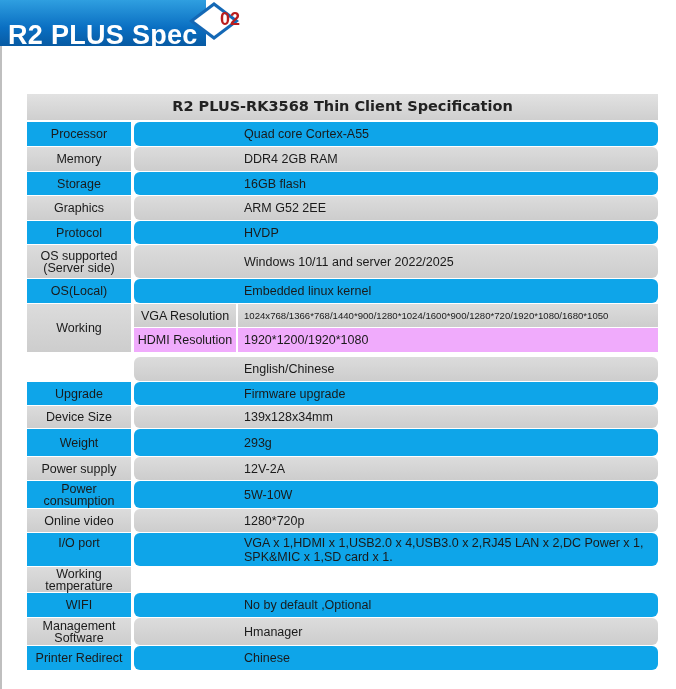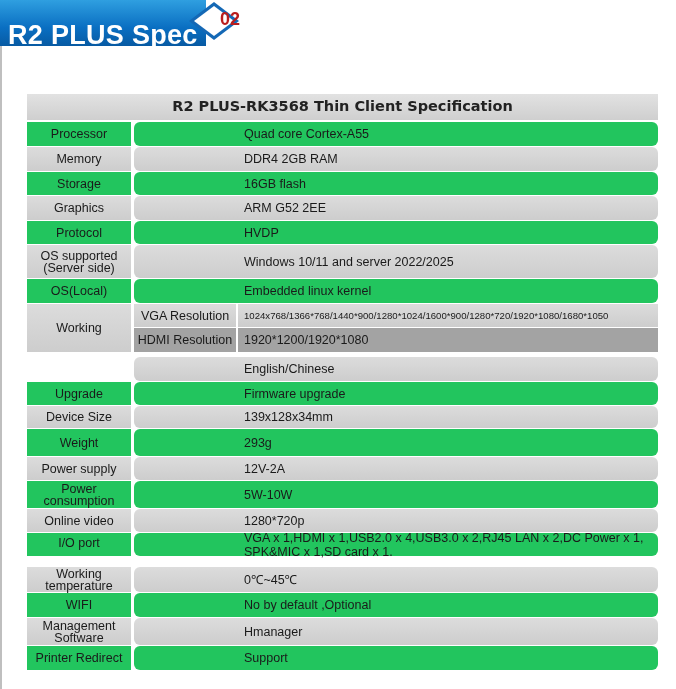--- a/index.html
+++ b/index.html
@@ -25,24 +25,24 @@
 
   .row { position: absolute; left: 0; width: 631px; }
   .cell-label, .cell-value, .cell-sub, .cell-subval { position: absolute; top: 0; bottom: 0; display: flex; align-items: center; }
   .cell-label { left: 0; width: 104px; justify-content: center; text-align: center; font-size: 12.5px; line-height: 12px; }
   .cell-value { left: 107px; right: 0; padding-left: 110px; box-sizing: border-box; font-size: 12.5px; line-height: 14px; border-radius: 6px; }
   .cell-sub { left: 107px; width: 102px; justify-content: center; font-size: 12.5px; }
   .cell-subval { left: 211px; right: 0; padding-left: 6px; box-sizing: border-box; font-size: 12.5px; }
   .cell-subval.small { font-size: 9.6px; }
 
   .dark .cell-label, .dark .cell-value { background: linear-gradient(#dcdcdc, #cdcdcd); }
-  .light .cell-label, .light .cell-value { background: #22c55e; }
+  .light .cell-label, .light .cell-value { background: #0ea5e9; }
   .cell-label.dk { background: linear-gradient(#dcdcdc, #cdcdcd); }
   .cell-sub.dk, .cell-subval.dk { background: linear-gradient(#dcdcdc, #cdcdcd); }
-  .cell-sub.lt, .cell-subval.lt { background: #a3a3a3; }
+  .cell-sub.lt, .cell-subval.lt { background: #f0abfc; }
 </style>
 </head>
 <body>
 
 <div class="left-edge"></div>
 
 <div class="banner">
   <div class="banner-title">R2 PLUS  Spec</div>
 </div>
 <div class="badge">
@@ -115,33 +115,32 @@
     <div class="cell-value">12V-2A</div>
   </div>
   <div class="row light" style="top:387px;height:27px">
     <div class="cell-label">Power consumption</div>
     <div class="cell-value">5W-10W</div>
   </div>
   <div class="row dark" style="top:415px;height:23px">
     <div class="cell-label">Online video</div>
     <div class="cell-value">1280*720p</div>
   </div>
-  <div class="row light" style="top:439px;height:23px">
+  <div class="row light" style="top:439px;height:33px">
     <div class="cell-label" style="align-items:flex-start;padding-top:4px;box-sizing:border-box">I/O port</div>
     <div class="cell-value" style="padding-right:4px">VGA x 1,HDMI x 1,USB2.0 x 4,USB3.0 x 2,RJ45 LAN x 2,DC Power x 1, SPK&amp;MIC x 1,SD card x 1.</div>
   </div>
   <div class="row dark" style="top:473px;height:25px">
     <div class="cell-label">Working temperature</div>
-    <div class="cell-value">0℃~45℃</div>
   </div>
   <div class="row light" style="top:499px;height:24px">
     <div class="cell-label">WIFI</div>
     <div class="cell-value">No by default ,Optional</div>
   </div>
   <div class="row dark" style="top:524px;height:27px">
     <div class="cell-label">Management Software</div>
     <div class="cell-value">Hmanager</div>
   </div>
   <div class="row light" style="top:552px;height:24px">
     <div class="cell-label">Printer Redirect</div>
-    <div class="cell-value">Support</div>
+    <div class="cell-value">Chinese</div>
   </div>
 </div>
 
 </body></html>

